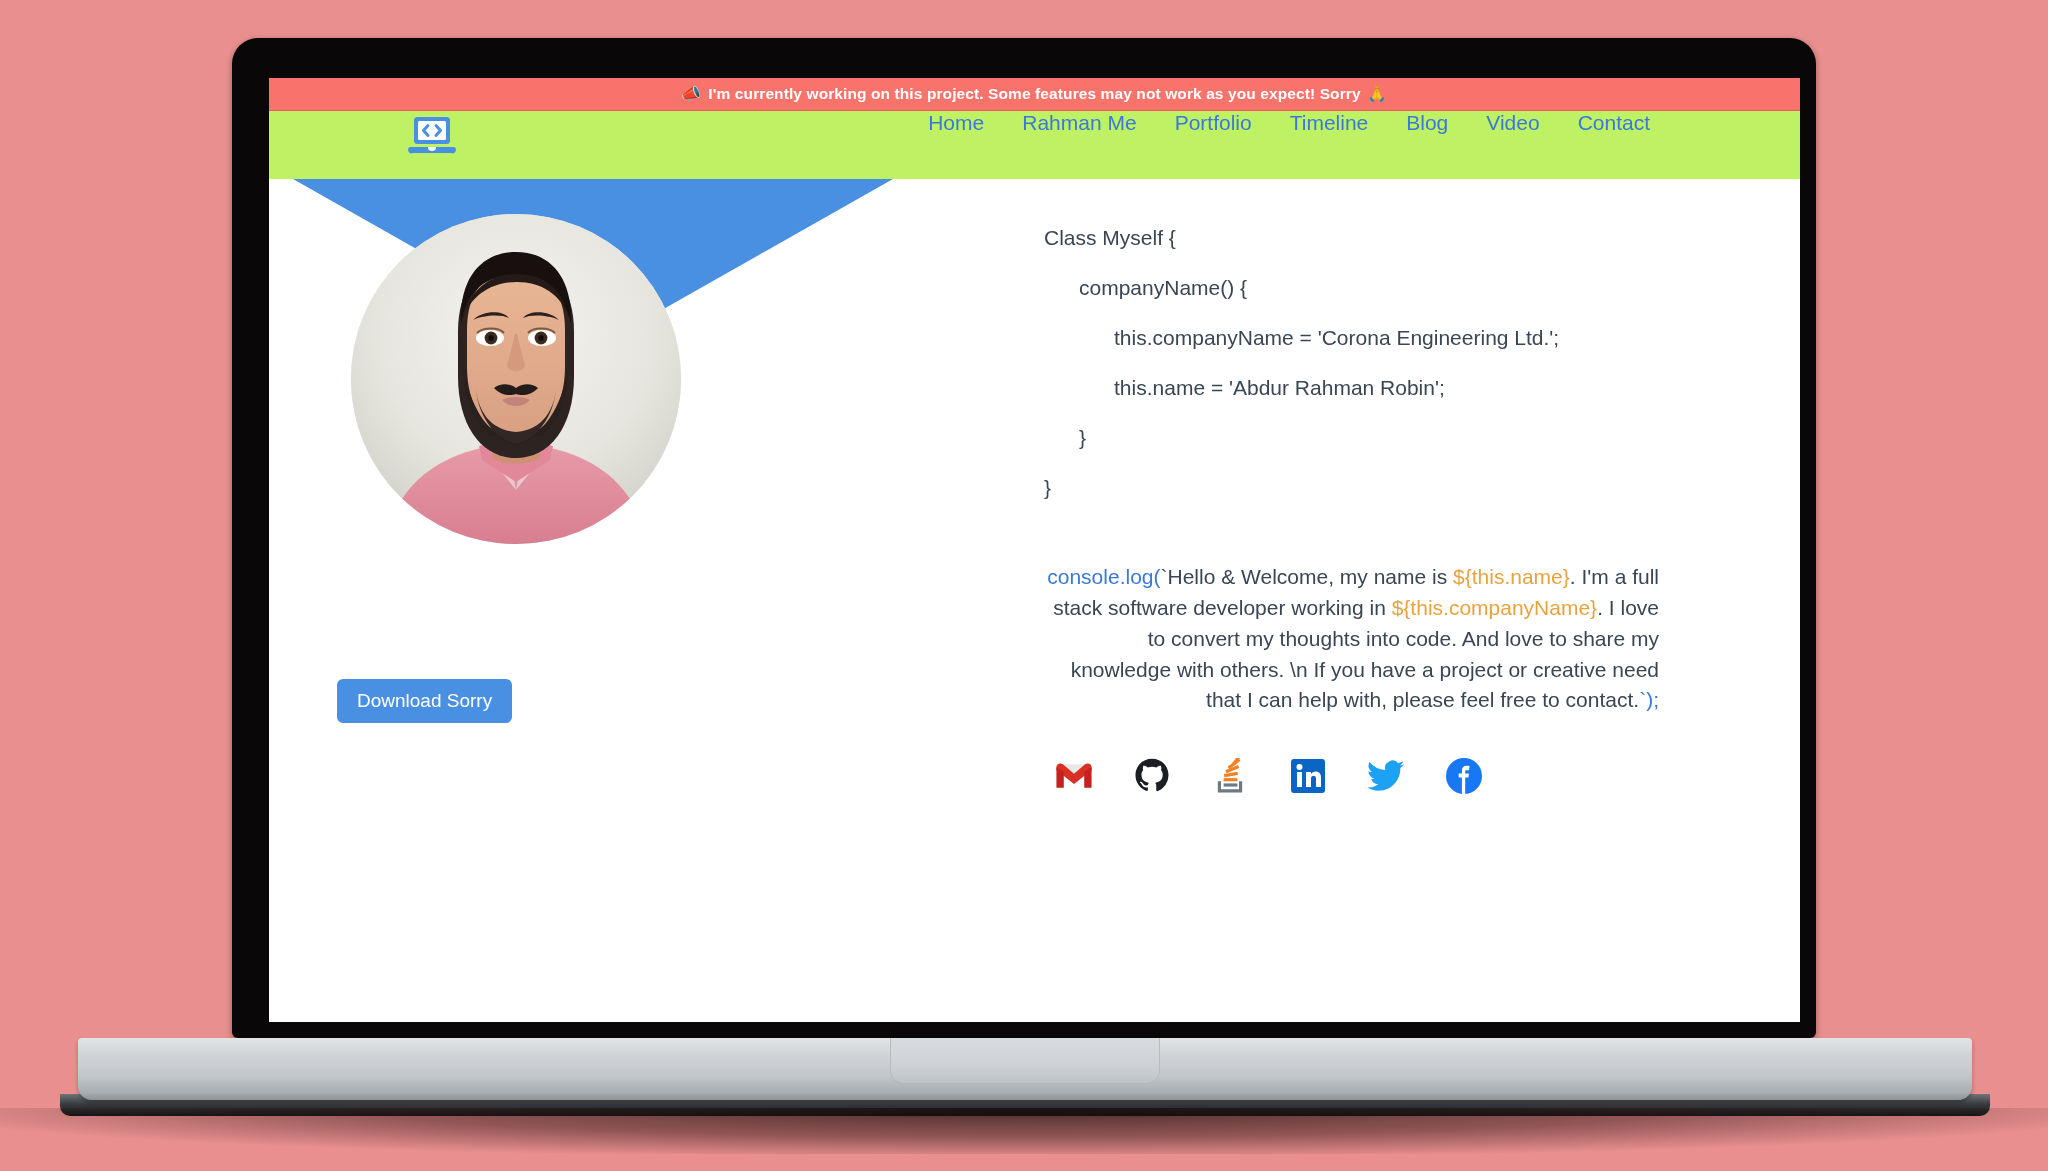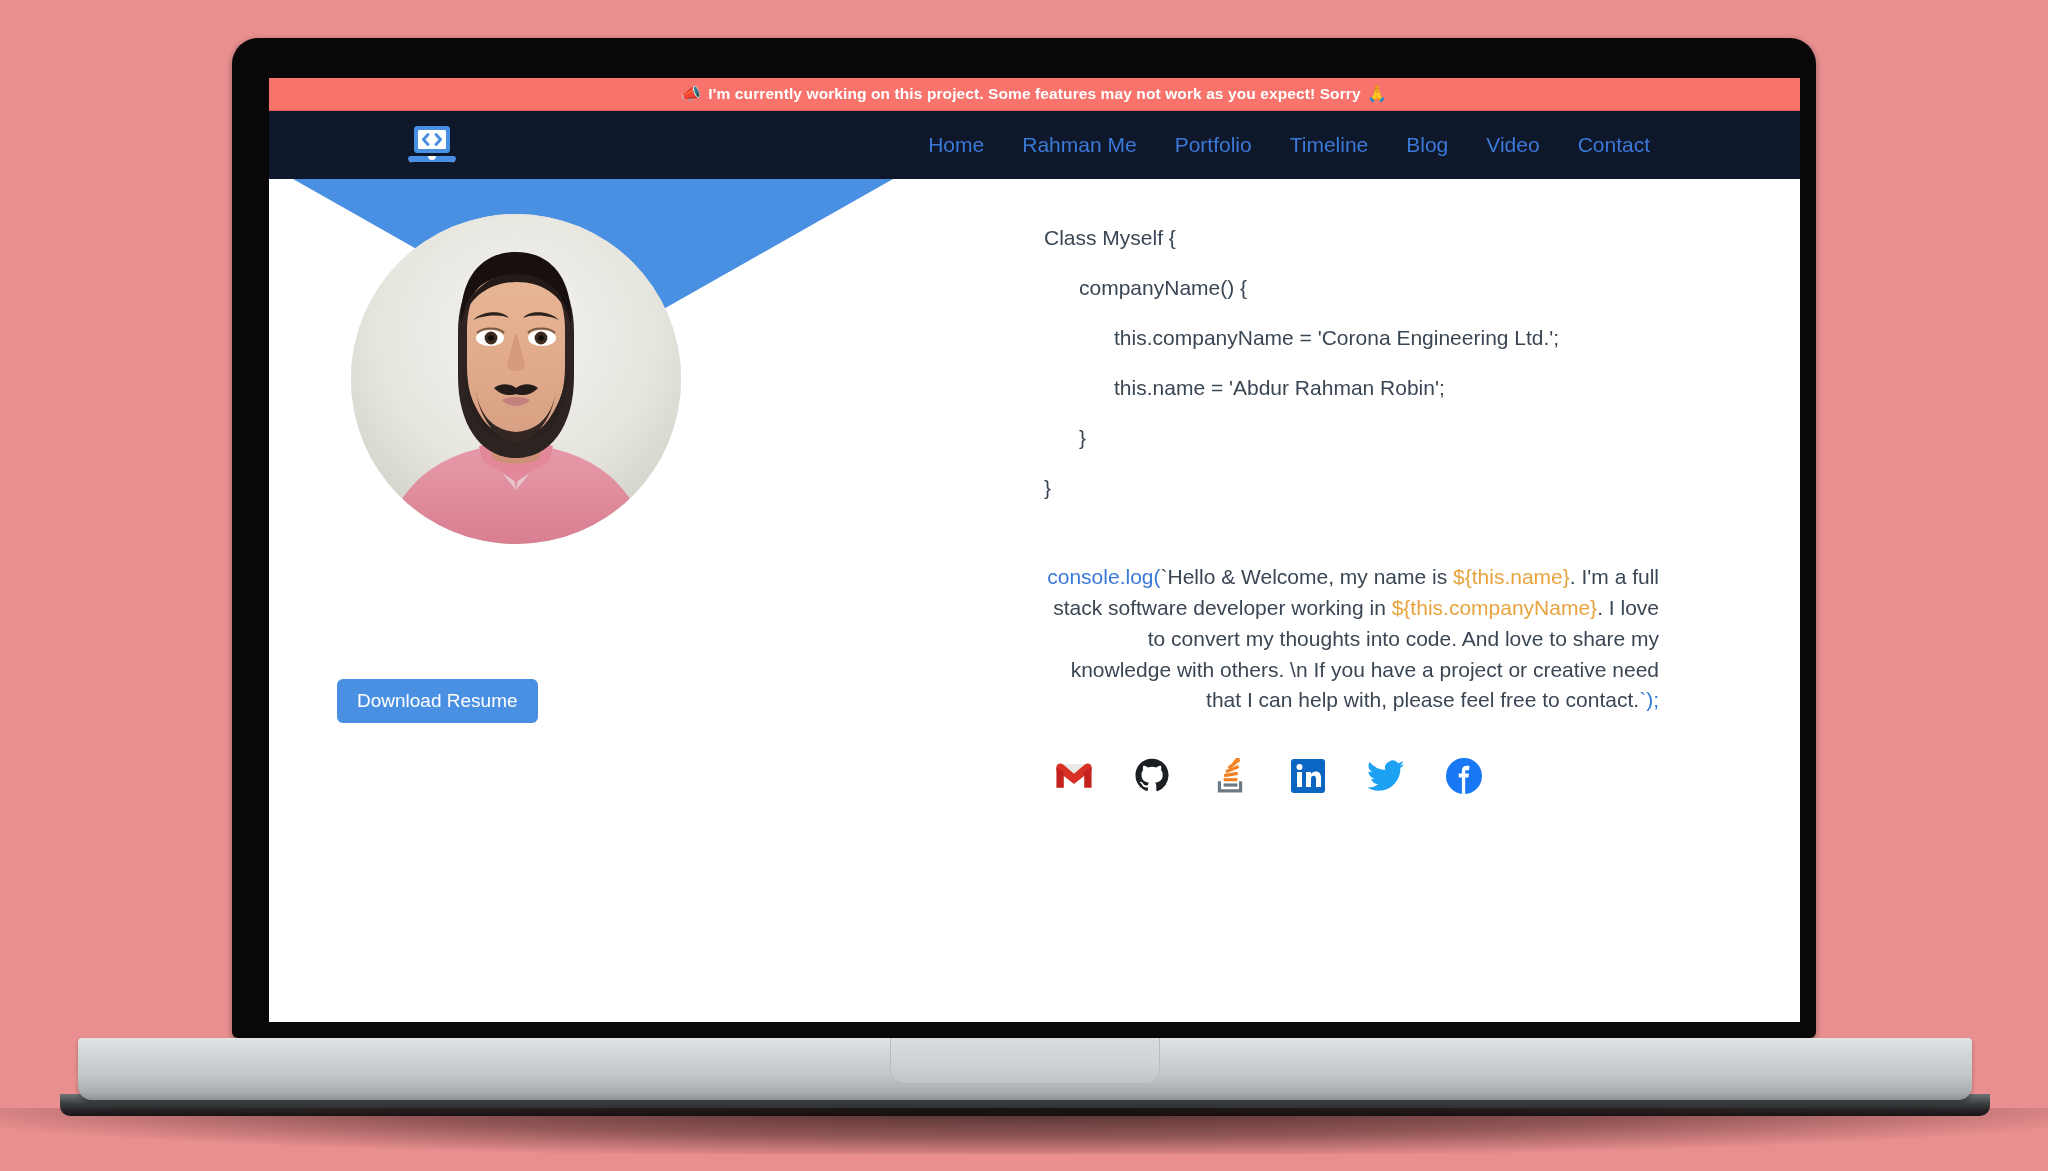--- a/index.html
+++ b/index.html
@@ -101,23 +101,23 @@
     font-weight: bold;
     letter-spacing: 0.1px;
     gap: 7px;
     border-bottom: 1px solid #f05d58;
   }
   #announcement-bar .emoji { font-size: 16px; line-height: 1; }
 
   
   #site-navbar {
     height: 68px;
-    background: #0f172a;
+    background: #bef264;
     display: flex;
-    align-items: center;
+    align-items: flex-start;
     padding: 0 150px 0 138px;
   }
 
   #brand-logo { width: 50px; height: 50px; flex: 0 0 auto; }
 
   #nav-links {
     margin-left: auto;
     display: flex;
     align-items: center;
     gap: 38px;
@@ -343,21 +343,21 @@
             <path d="M177 119 C182 113 198 113 204 119" fill="none" stroke="#7a5a44" stroke-width="2"></path>
 
             <path d="M122 106 C132 96 152 96 158 104 C150 100 132 101 122 106 Z" fill="#2b201b"></path>
             <path d="M208 106 C198 96 178 96 172 104 C180 100 198 101 208 106 Z" fill="#2b201b"></path>
 
             <path d="M110 110 C108 62 132 38 165 38 C198 38 222 62 220 110 C216 92 208 78 196 70 C178 58 150 58 132 70 C120 78 113 92 110 110 Z" fill="#17100e"></path>
             <path d="M112 104 C120 74 140 60 166 60 C192 60 212 74 218 104 C210 80 190 68 166 68 C142 68 121 80 112 104 Z" fill="#241a17"></path>
           </svg>
         </div>
 
-        <button id="download-resume-button">Download Resume</button>
+        <button id="download-resume-button">Download Sorry</button>
       </div>
 
       <div id="hero-right">
 
         <div id="code-block">
           <div class="code-line">Class Myself {</div>
           <div class="code-line">      companyName() {</div>
           <div class="code-line">            this.companyName = 'Corona Engineering Ltd.';</div>
           <div class="code-line">            this.name = 'Abdur Rahman Robin';</div>
           <div class="code-line">      }</div>

